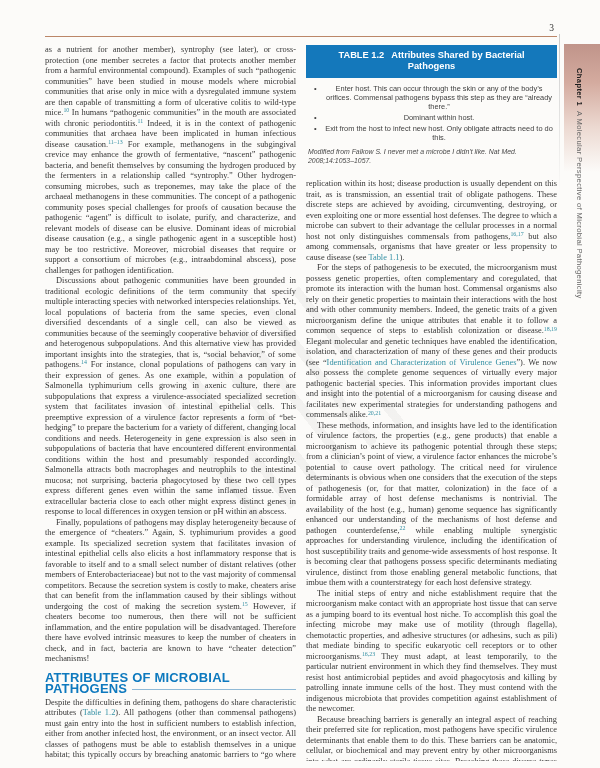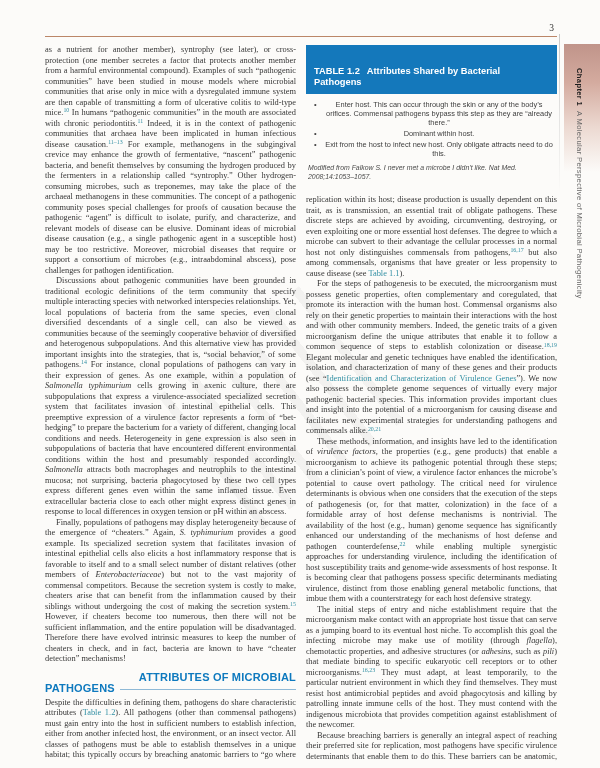--- a/index.html
+++ b/index.html
@@ -18,37 +18,37 @@
     position:absolute; left:559px; top:34px; width:1px; height:160px;
     background:linear-gradient(#c9c9c9, rgba(201,201,201,0));
   }
   .columns {
     position:absolute; top:45px; left:45px; width:512px; height:716px;
     display:flex; gap:10px; overflow:hidden;
   }
   .col { width:251px; text-align:justify; font-size:8.4px; line-height:10.5px; }
   .col p { margin:0; }
   .col p.indent { text-indent:11px; }
-  .seg-i { font-style:italic; }
+  .seg-i { }
   .seg-sup { font-size:5.9px; position:relative; top:-2.8px; color:#318fa3; }
   .seg-link { color:#318fa3;margin-top:8px; }
   
   .sec-heading {
     margin:7px 0 3px 0; font-family:"Liberation Sans", sans-serif;
-    font-weight:bold; color:#0e79be; font-size:11px; line-height:11.5px;
-    letter-spacing:0.2px; text-align:right;
+    font-weight:bold; color:#0e79be; font-size:13px; line-height:11.5px;
+    letter-spacing:0.2px; text-align:left;
   }
   .sec-heading .line2 { display:flex; align-items:center; }
   .sec-heading .hrule { flex:1; height:0; border-top:1px solid #8fb9d6; margin-left:5px; margin-top:2px; }
   
   .table-box { margin-bottom:14px; }
   .table-header {
     background:#1478bb; color:#ffffff; font-family:"Liberation Sans", sans-serif;
-    font-weight:bold; font-size:9.3px; line-height:11px; padding:21px 8px 6px 8px;
-    text-align:left;
+    font-weight:bold; font-size:9.3px; line-height:11px; padding:5px 8px 6px 8px;
+    text-align:center;
   }
   .table-header .ttl { margin-left:7px; }
   .table-bullets {
     list-style:none; margin:6px 0 0 0; padding:0 2px 0 17px;
     font-family:"Liberation Sans", sans-serif; font-size:7.4px; line-height:9.2px;
     color:#404040; text-align:center;
   }
   .table-bullets li { position:relative; margin-bottom:1.5px; }
   .table-bullets li::before { content:"•"; position:absolute; left:-9px; }
   .table-footnote {

